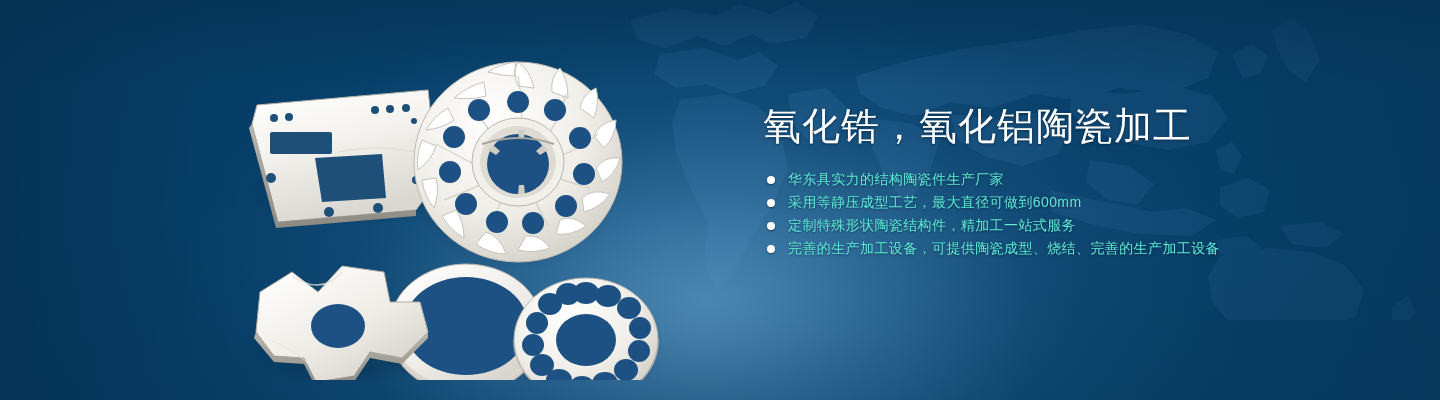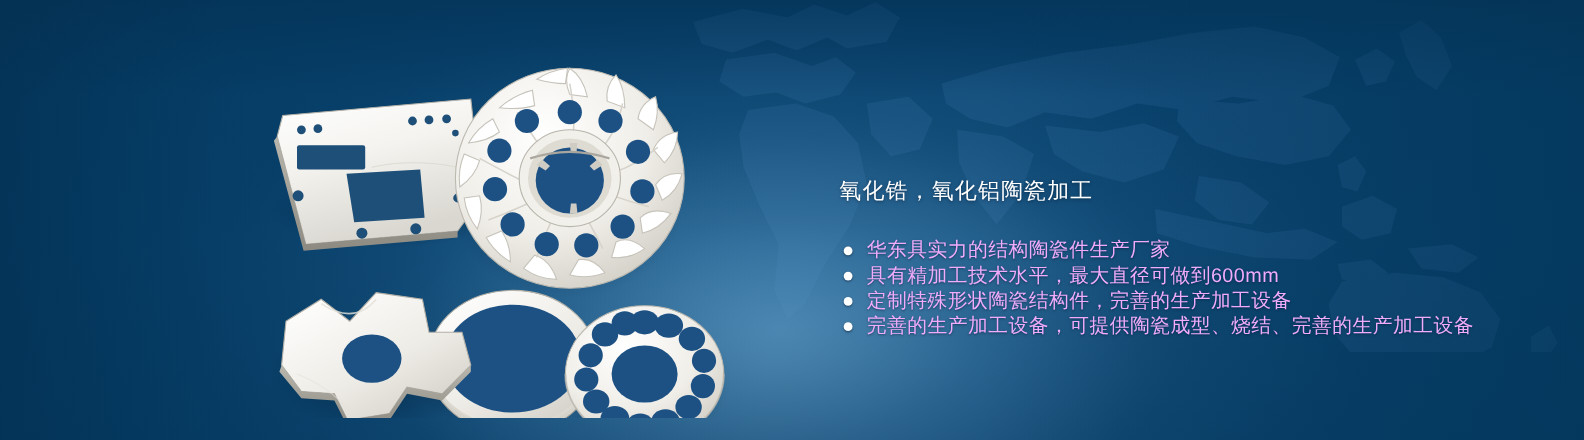--- a/index.html
+++ b/index.html
@@ -49,36 +49,35 @@
   
   .parts{
     position:absolute;left:230px;top:40px;width:470px;height:340px;
   }
   .parts svg{width:100%;height:100%;display:block;}
   
   .copy{
     position:absolute;left:763px;top:106px;width:560px;
   }
   .headline{
-    font-size:20px;line-height:40px;color:#ffffff;letter-spacing:1px;
+    font-size:38px;line-height:40px;color:#ffffff;letter-spacing:1px;
     font-weight:400;white-space:nowrap;
     text-shadow:0 1px 3px rgba(0,20,40,0.55);
-    margin-top:48px;
   }
   .bullets{list-style:none;margin:0;padding:0;margin-top:22px;}
   .bullet{
     display:flex;align-items:center;height:23px;margin-bottom:0px;
   }
   .dot{
     width:8px;height:8px;border-radius:50%;background:#ffffff;
     flex:0 0 8px;margin-right:13px;margin-left:4px;
     box-shadow:0 1px 2px rgba(0,15,35,0.5);
   }
   .btext{
-    font-size:18px;line-height:23px;color:#f0abfc;letter-spacing:0.4px;
+    font-size:14px;line-height:23px;color:#5eead4;letter-spacing:0.4px;
     white-space:nowrap;text-shadow:0 1px 2px rgba(0,20,40,0.5);
   }
 </style>
 </head>
 <body>
 
 <div class="banner">
 
   <div class="bg-base"></div>
 
@@ -282,25 +281,25 @@
 
   <div class="copy">
     <div class="headline">氧化锆，氧化铝陶瓷加工</div>
     <ul class="bullets">
       <li class="bullet">
         <span class="dot"></span>
         <span class="btext">华东具实力的结构陶瓷件生产厂家</span>
       </li>
       <li class="bullet">
         <span class="dot"></span>
-        <span class="btext">具有精加工技术水平，最大直径可做到600mm</span>
+        <span class="btext">采用等静压成型工艺，最大直径可做到600mm</span>
       </li>
       <li class="bullet">
         <span class="dot"></span>
-        <span class="btext">定制特殊形状陶瓷结构件，完善的生产加工设备</span>
+        <span class="btext">定制特殊形状陶瓷结构件，精加工一站式服务</span>
       </li>
       <li class="bullet">
         <span class="dot"></span>
         <span class="btext">完善的生产加工设备，可提供陶瓷成型、烧结、完善的生产加工设备</span>
       </li>
     </ul>
   </div>
 
 </div>
 

